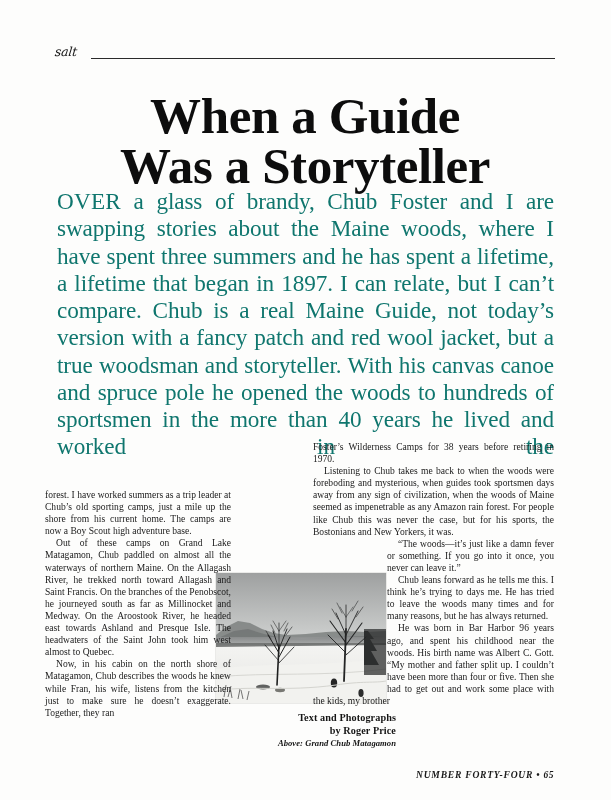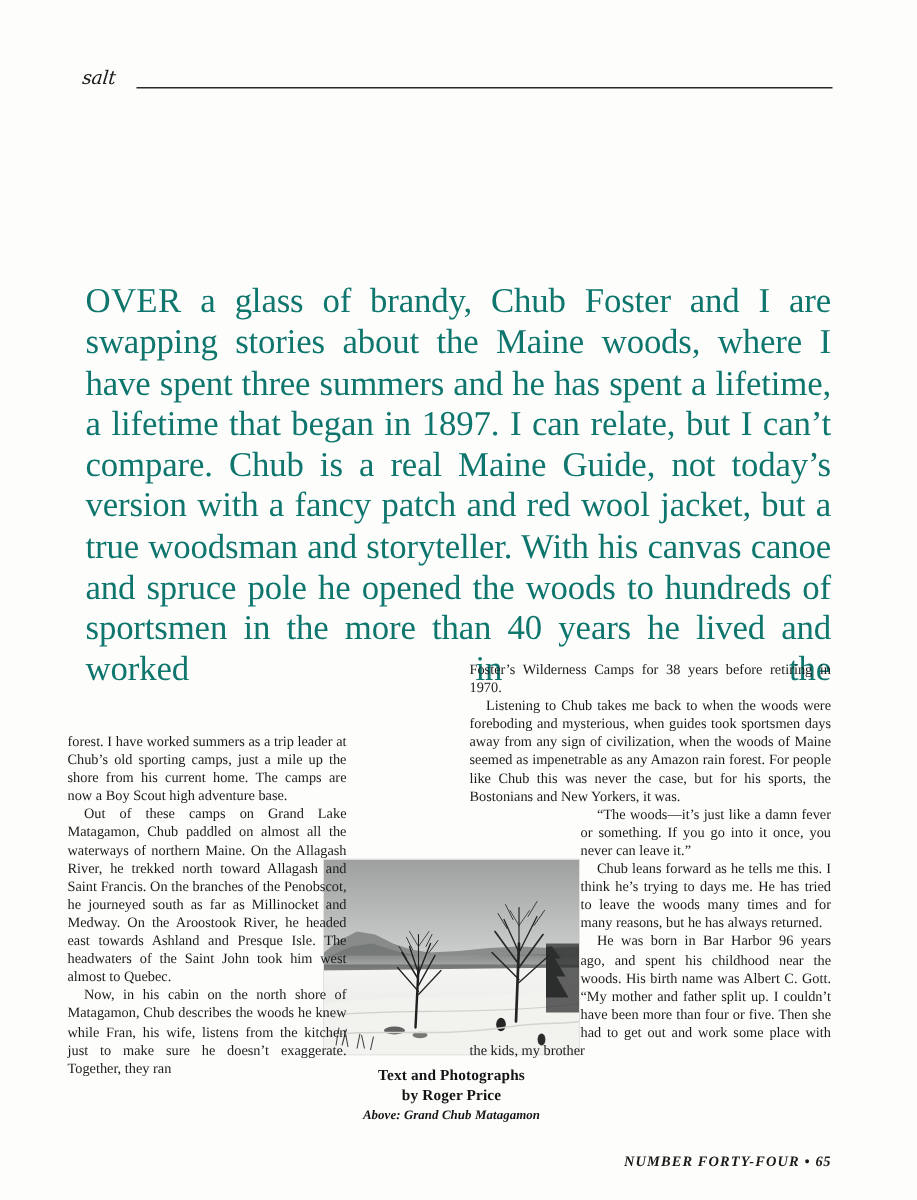--- a/index.html
+++ b/index.html
@@ -129,21 +129,21 @@
     box-shadow: 0 0 0 0.5px #d8d8d4;
   }
   .photo svg { display: block; }
 
   
   .caption {
     position: absolute;
     left: 206px;
     top: 711px;
     width: 190px;
-    text-align: center;
+    text-align: right;
     color: #151515;
   }
   .caption .credit {
     font-weight: bold;
     font-size: 10.2px;
     line-height: 1.28;
     letter-spacing: 0.1px;
   }
   .caption .subcap {
     font-weight: bold;
@@ -170,20 +170,24 @@
 </head>
 <body>
 
 <div class="page">
 
   <div class="masthead">
     <span class="masthead-word">salt</span>
     <div class="masthead-rule"></div>
   </div>
 
+  <h1 class="headline">
+    <span class="l1">When a Guide</span>
+    <span class="l2">Was a Storyteller</span>
+  </h1>
 
   <div class="lede">
     <span class="smallcaps">OVER</span><span> a glass of brandy, Chub Foster and I are swapping stories about the Maine woods, where I have spent three summers and he has spent a lifetime, a lifetime that began in 1897. I can relate, but I can’t compare. Chub is a real Maine Guide, not today’s version with a fancy patch and red wool jacket, but a true woodsman and storyteller. With his canvas canoe and spruce pole he opened the woods to hundreds of sportsmen in the more than 40 years he lived and worked in the</span>
   </div>
 
   <div class="photo">
     <svg width="170" height="130" viewBox="0 0 170 130" xmlns="http://www.w3.org/2000/svg">
       <defs>
         <linearGradient id="sky" x1="0" y1="0" x2="0" y2="1">
           <stop offset="0%" stop-color="#9ea0a0"></stop>

